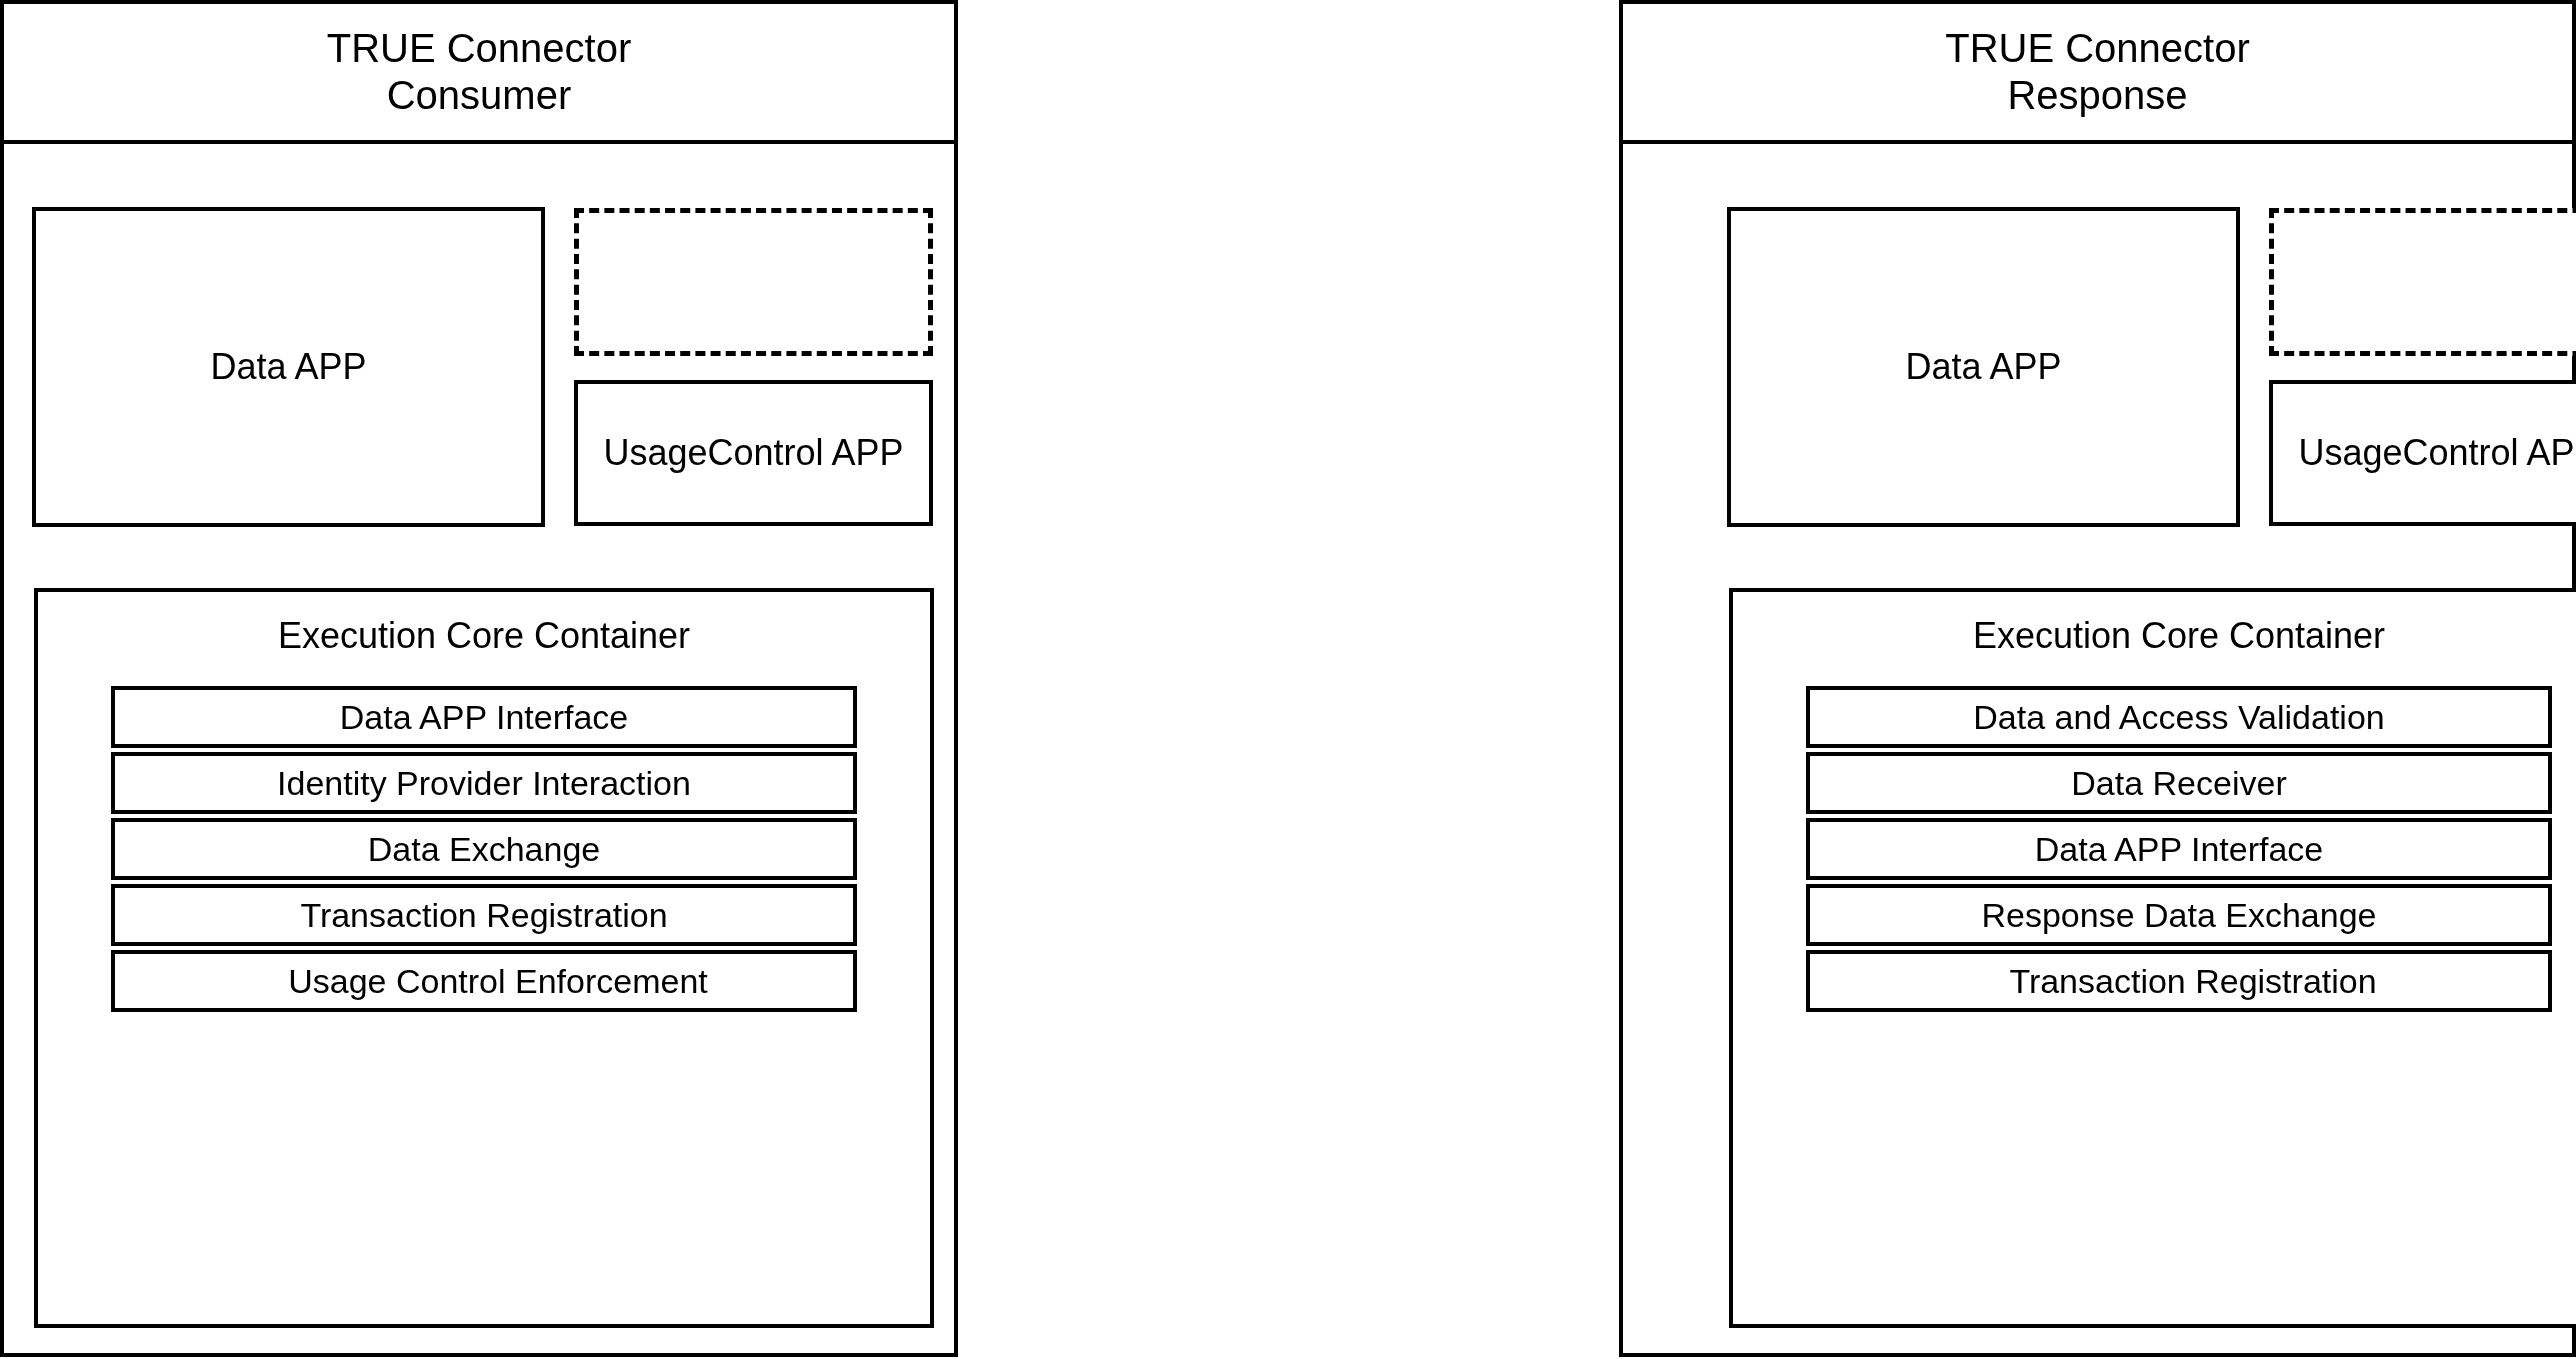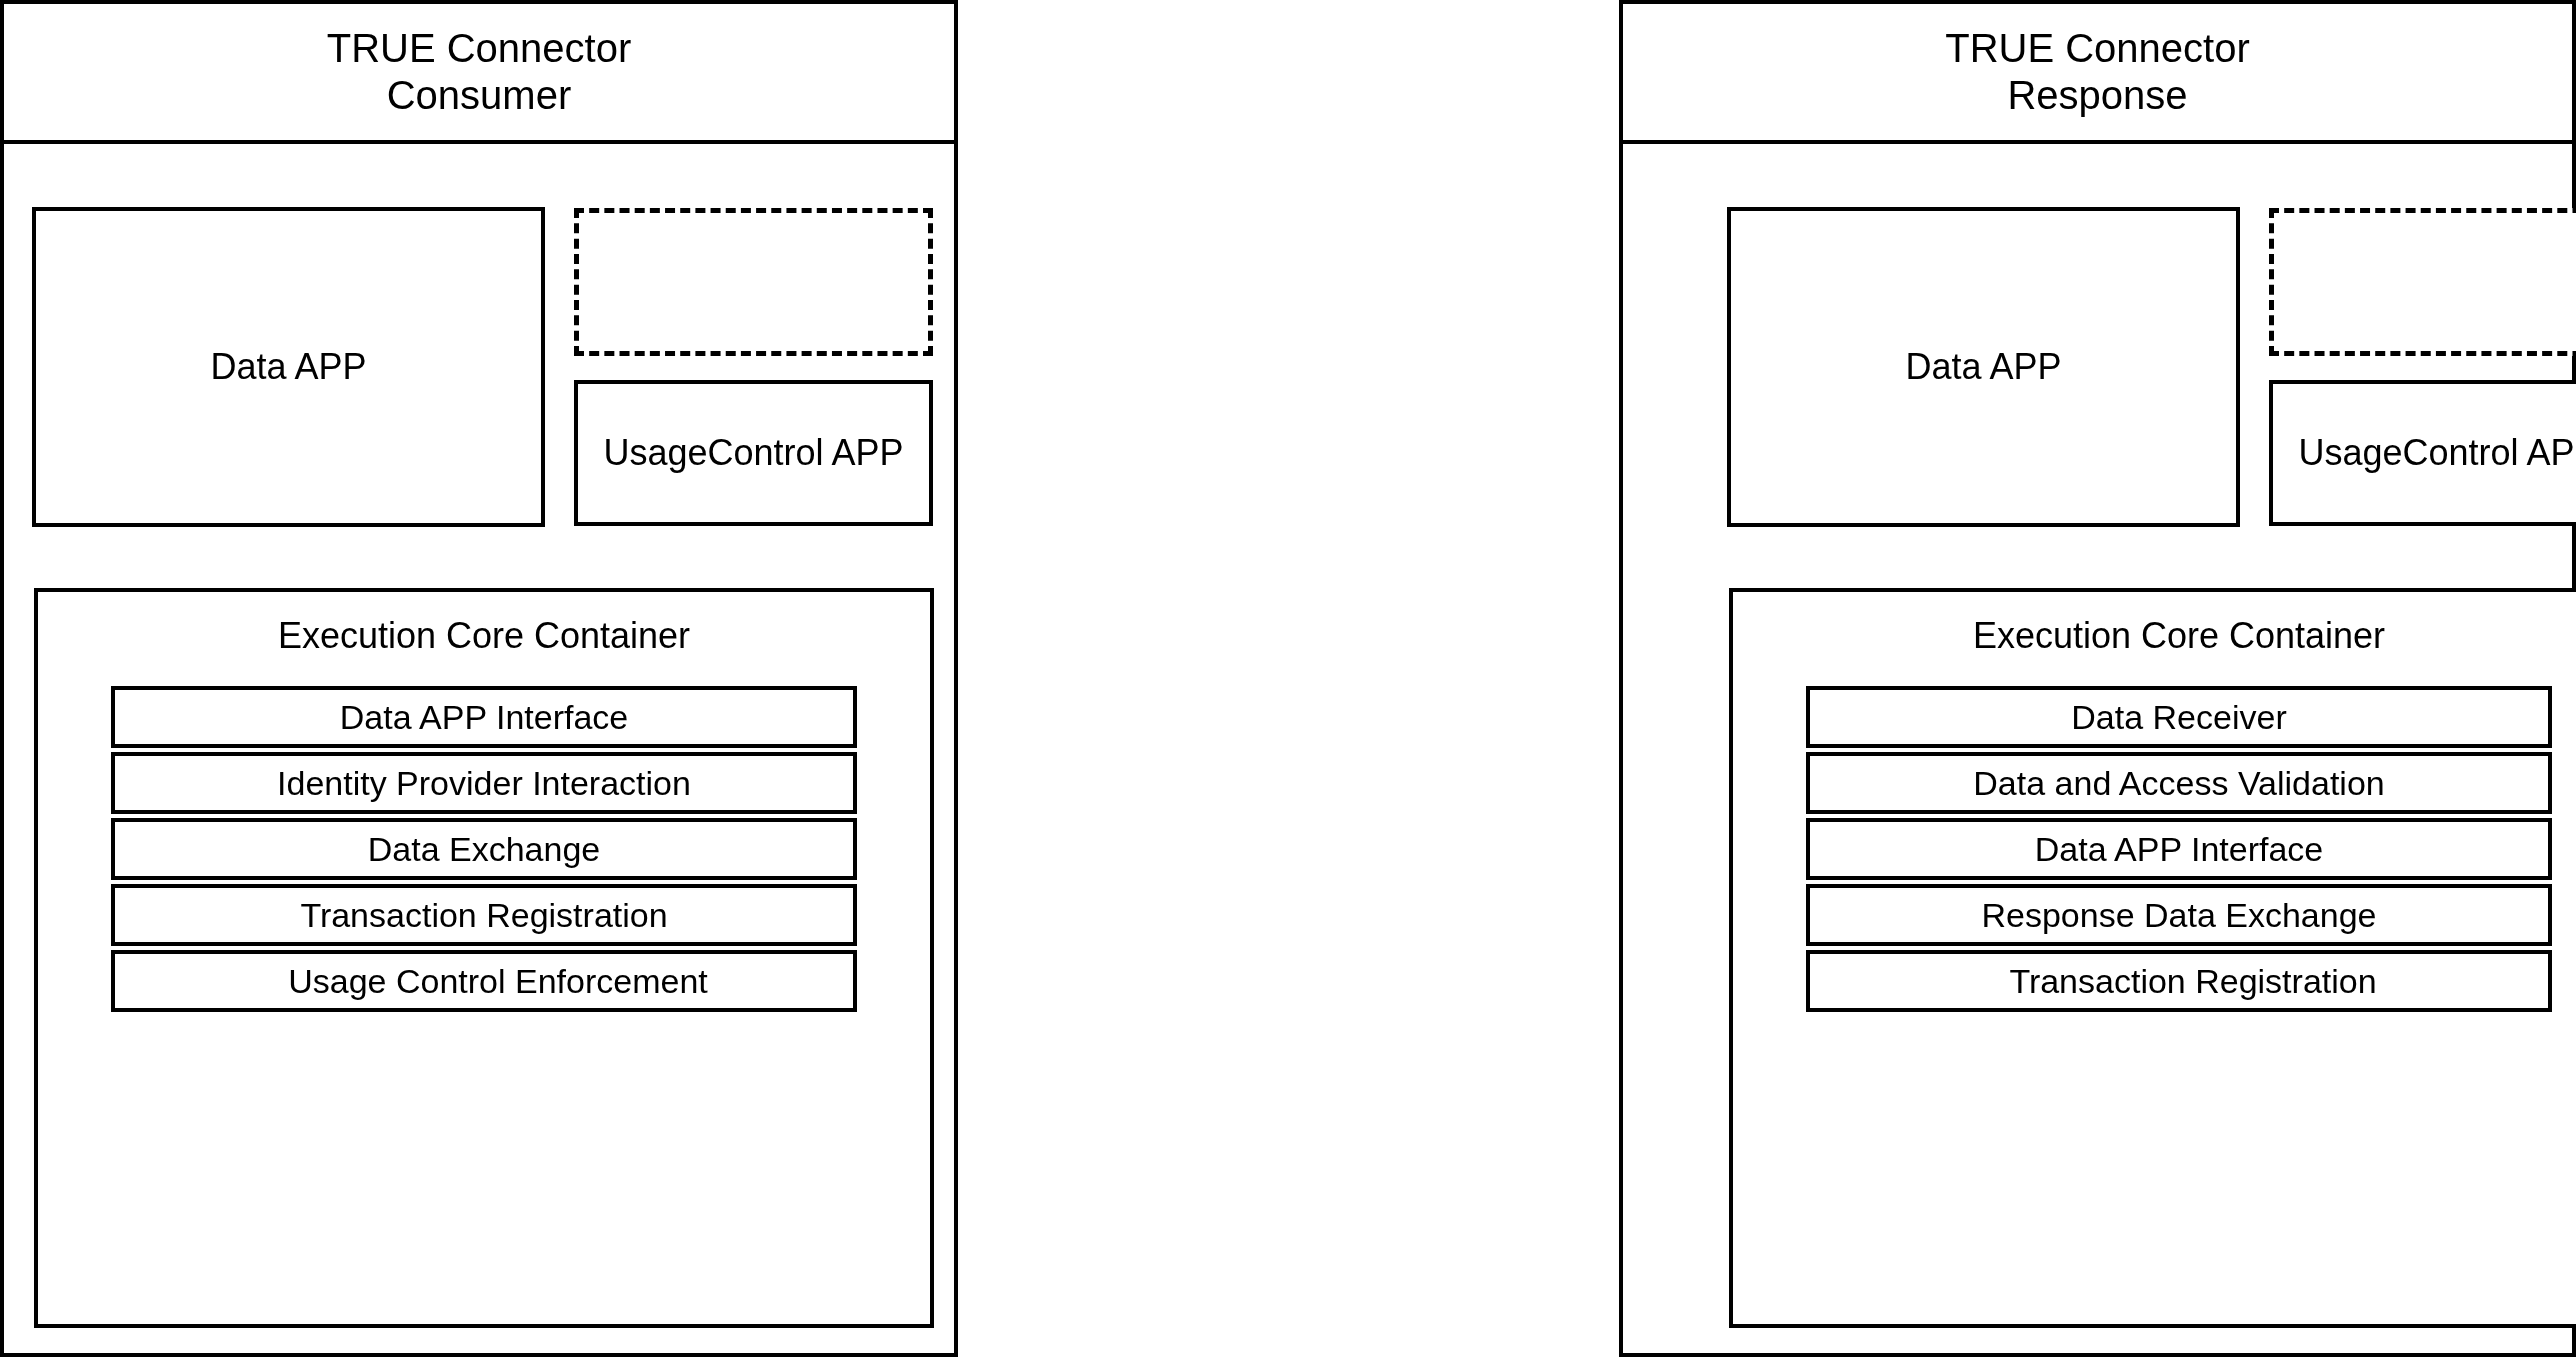--- a/index.html
+++ b/index.html
@@ -193,22 +193,22 @@
       <div class="box-dashed" style="left:646px; top:64px; width:359px; height:148px;"></div>
 
       <div class="box ucapp-box" style="left:646px; top:236px; width:359px; height:146px;">
         <span>Usage</span>
         <span>Control APP</span>
       </div>
 
       <div class="ecc-box" style="left:106px; top:444px; width:900px; height:740px;">
         <div class="ecc-title">Execution Core Container</div>
         <div class="module-list">
+          <div class="module-box">Data and Access Validation</div>
           <div class="module-box">Data Receiver</div>
-          <div class="module-box">Data and Access Validation</div>
           <div class="module-box">Data APP Interface</div>
           <div class="module-box">Response Data Exchange</div>
           <div class="module-box">Transaction Registration</div>
         </div>
       </div>
 
     </div>
   </div>
 
 </div>

